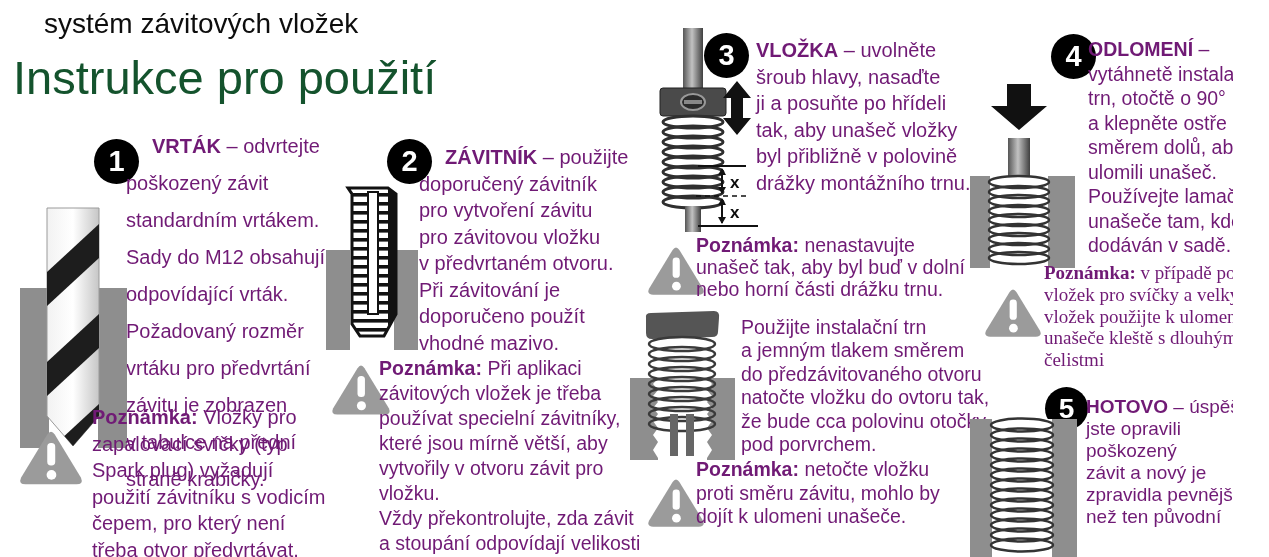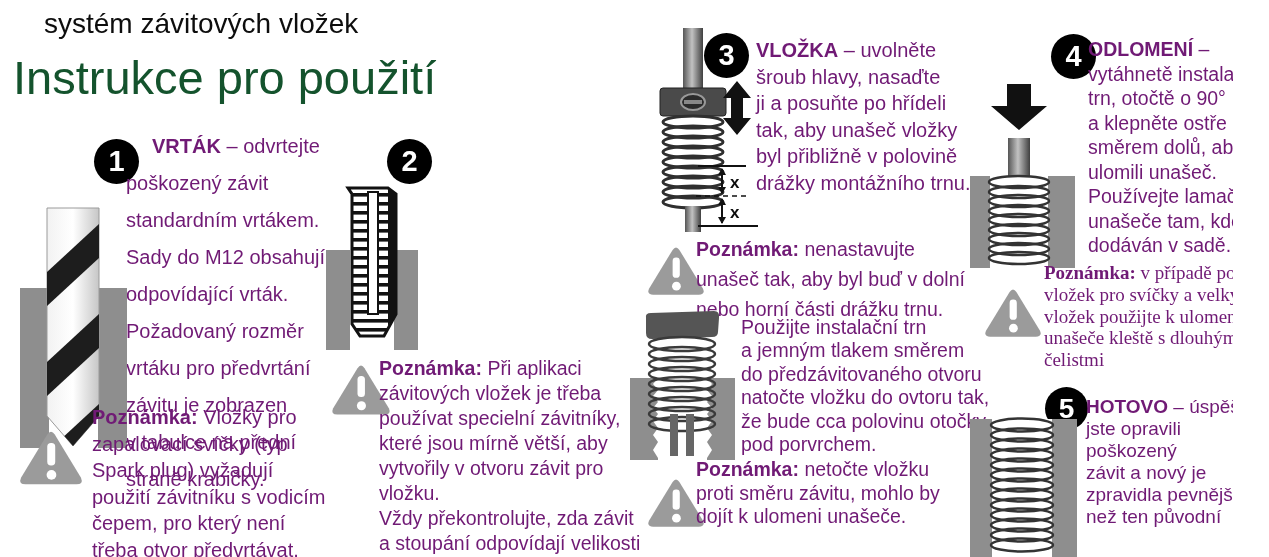--- a/index.html
+++ b/index.html
@@ -14,21 +14,21 @@
   .badge.small { width:43px; height:43px; font-size:28px; }
 
   .txt { position:absolute; white-space:pre-line; color:#701a75; }
   .txt b { font-weight:bold; }
 
   #s1-text { left:126px; top:128px; width:240px; font-size:20px; line-height:37px; text-indent:26px; }
   #n1-text { left:92px;  top:404px; width:262px; font-size:20px; line-height:26.5px; }
   #s2-text { left:419px; top:144px; width:248px; font-size:20px; line-height:26.5px; text-indent:26px; }
   #n2-text { left:379px; top:356px; width:290px; font-size:19.5px; line-height:25px; }
   #s3-text { left:756px; top:37px;  width:242px; font-size:20px; line-height:26.5px; }
-  #n3a-text{ left:696px; top:234px; width:278px; font-size:19.5px; line-height:30px; }
+  #n3a-text{ left:696px; top:234px; width:278px; font-size:19.5px; line-height:22px; }
   #s3-extra{ left:741px; top:316px; width:250px; font-size:19.5px; line-height:23.4px; }
   #n3b-text{ left:696px; top:458px; width:278px; font-size:19.5px; line-height:23.5px; }
   #s4-text { left:1088px;top:37px;  width:184px; font-size:19.5px; line-height:24.5px; }
   #n4-text { left:1044px;top:262px; width:226px; font-size:19px;   line-height:21.8px;font-family:Liberation Serif, serif; }
   #s5-text { left:1086px;top:396px; width:186px; font-size:19px;   line-height:22px; }
 
   svg.art { position:absolute; }
   svg.tri { position:absolute; }
   .defs-holder { position:absolute; width:0; height:0; overflow:hidden; }
 </style>
@@ -96,20 +96,28 @@
       <use href="#warn-tri"></use>
     </svg>
   <p class="txt" id="n1-text"><b>Poznámka:</b> <span>Vložky pro
 zapalovací svíčky (typ
 Spark plug) vyžadují
 použití závitníku s vodicím
 čepem, pro který není
 třeba otvor předvrtávat.</span></p>
 
   <div class="badge" style="left:387px;top:139px">2</div>
+  <p class="txt" id="s2-text"><b>ZÁVITNÍK</b> <span>– použijte
+doporučený závitník
+pro vytvoření závitu
+pro závitovou vložku
+v předvrtaném otvoru.
+Při závitování je
+doporučeno použít
+vhodné mazivo.</span></p>
 
   <svg class="art" style="left:322px;top:184px" width="100" height="176" viewBox="0 0 100 176">
     <rect x="4" y="66" width="92" height="100" fill="#8e8e8e"></rect>
     <rect x="28" y="66" width="44" height="100" fill="#fff"></rect>
     <path d="M26,4 H66 L74,10 V130 L62,152 H38 L30,140 V10 Z" fill="url(#thr)" stroke="#111" stroke-width="3"></path>
     <rect x="46" y="8" width="10" height="122" fill="#fff" stroke="#111" stroke-width="2"></rect>
     <path d="M66,4 L74,10 V130 L66,142 Z" fill="#111"></path>
   </svg>
 
   <svg class="tri" style="left:330px;top:362px" width="62" height="56" viewBox="0 0 70 64">

